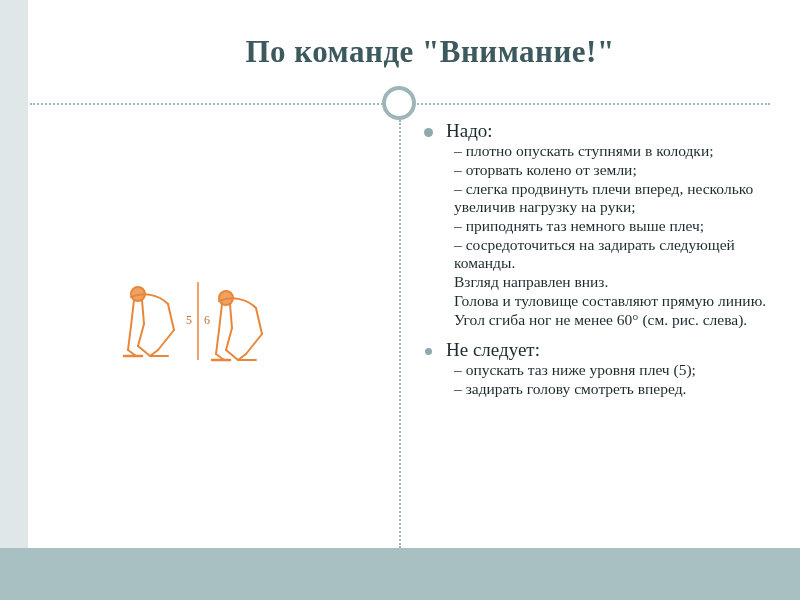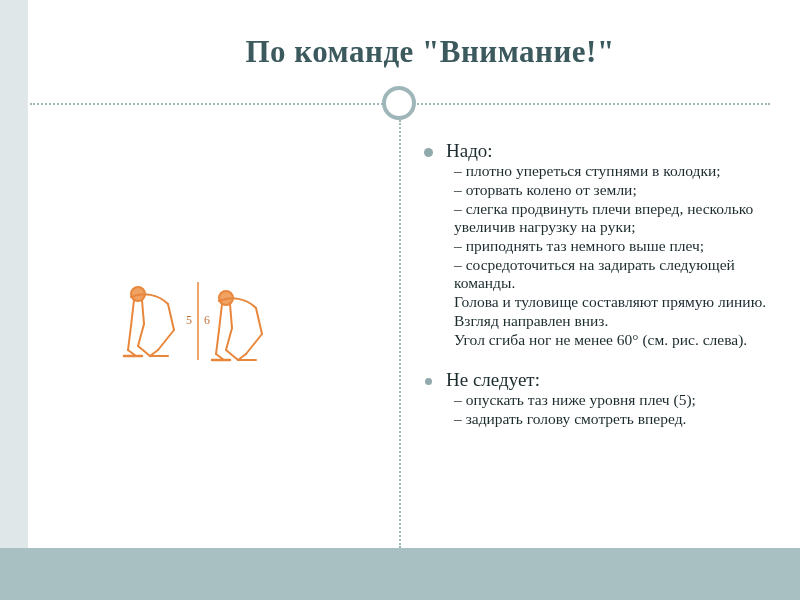--- a/index.html
+++ b/index.html
@@ -117,21 +117,20 @@
   
   .text-col {
     position: absolute;
     left: 424px;
     top: 120px;
     width: 352px;
   }
   .bullet-block {
     position: relative;
     margin-bottom: 10px;
-    margin-top: 20px;
   }
   .bullet-dot {
     position: absolute;
     left: 0;
     top: 8px;
     width: 9px;
     height: 9px;
     border-radius: 50%;
     background: #8fa9ad;
   }
@@ -216,27 +215,27 @@
       <text x="106" y="60" font-family="Liberation Serif, serif" font-size="12" fill="#c2703a">6</text>
     </svg>
   </div>
 
   <div class="text-col">
 
     <div class="bullet-block">
       <span class="bullet-dot"></span>
       <div class="bullet-head">Надо:</div>
       <ul class="sub-list">
-        <li>– плотно упереться ступнями в колодки;</li>
+        <li>– плотно опускать ступнями в колодки;</li>
         <li>– оторвать колено от земли;</li>
         <li>– слегка продвинуть плечи вперед, несколько увеличив нагрузку на руки;</li>
         <li>– приподнять таз немного выше плеч;</li>
         <li>– сосредоточиться на задирать следующей команды.</li>
+        <li>Взгляд направлен вниз.</li>
         <li>Голова и туловище составляют прямую линию.</li>
-        <li>Взгляд направлен вниз.</li>
         <li>Угол сгиба ног не менее 60° (см. рис. слева).</li>
       </ul>
     </div>
 
     <div class="bullet-block">
       <span class="bullet-dot small"></span>
       <div class="bullet-head">Не следует:</div>
       <ul class="sub-list">
         <li>– опускать таз ниже уровня плеч (5);</li>
         <li>– задирать голову смотреть вперед.</li>

